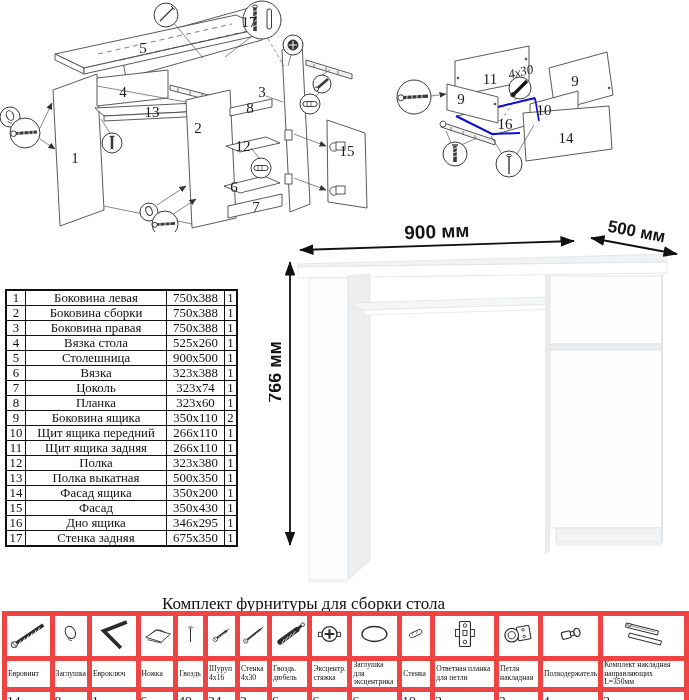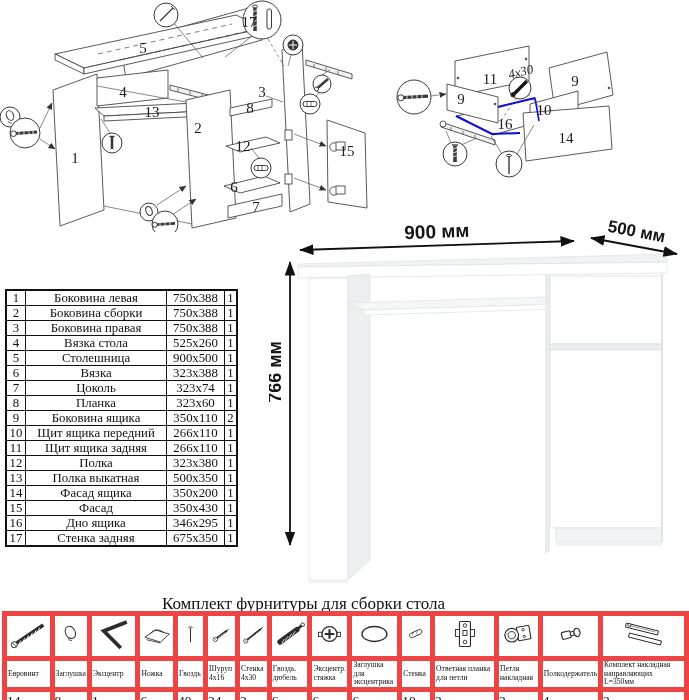--- a/index.html
+++ b/index.html
@@ -524,21 +524,21 @@
         <polygon points="6,17 38,25 37,29 5,21" stroke-width="1"></polygon>
         <circle cx="6" cy="9" r="1.6" stroke-width="0.8"></circle>
                 <path d="M6,9.5 l26,6.5" stroke-width="0.5"></path>
               </g>
             </svg></td>
     </tr>
     <tr class="hw-names">
 
     <td>Евровинт</td>
           <td>Заглушка</td>
-          <td>Эксцентр</td>
+          <td>Евроключ</td>
           <td>Ножка</td>
           <td>Гвоздь</td>
           <td>Шуруп 4x16</td>
           <td>Стенка 4x30</td>
           <td>Гвоздь. дюбель</td>
           <td>Эксцентр. стяжка</td>
           <td>Заглушка для эксцентрика</td>
           <td>Стенка</td>
           <td>Ответная планка для петли</td>
           <td>Петля накладная</td>

